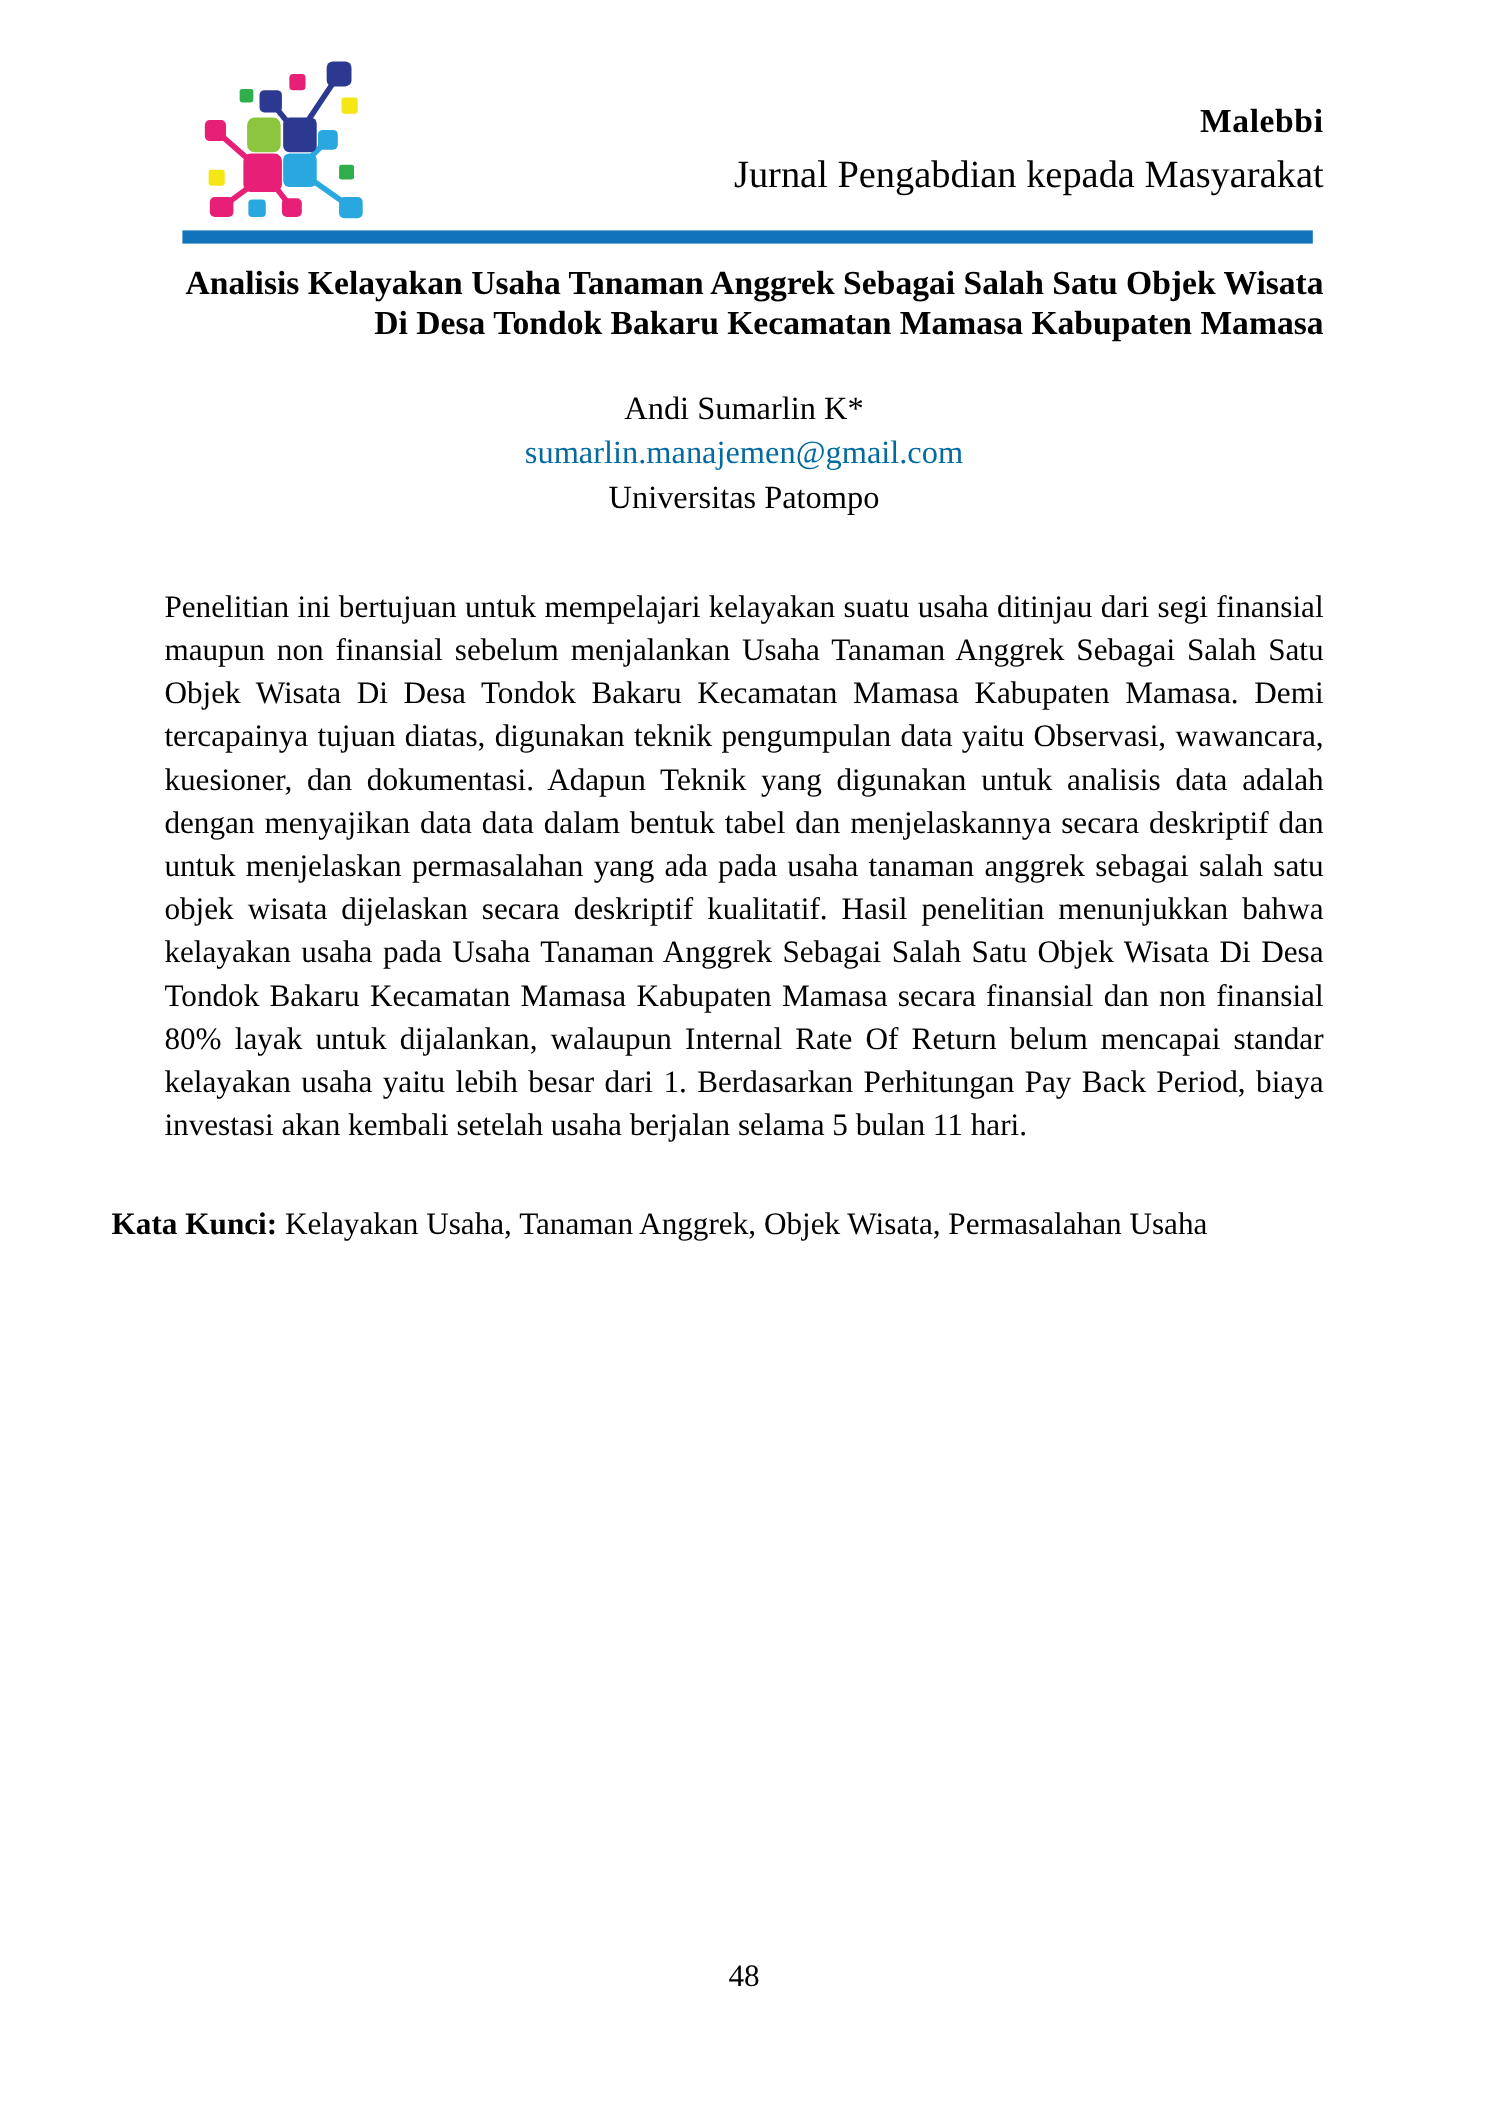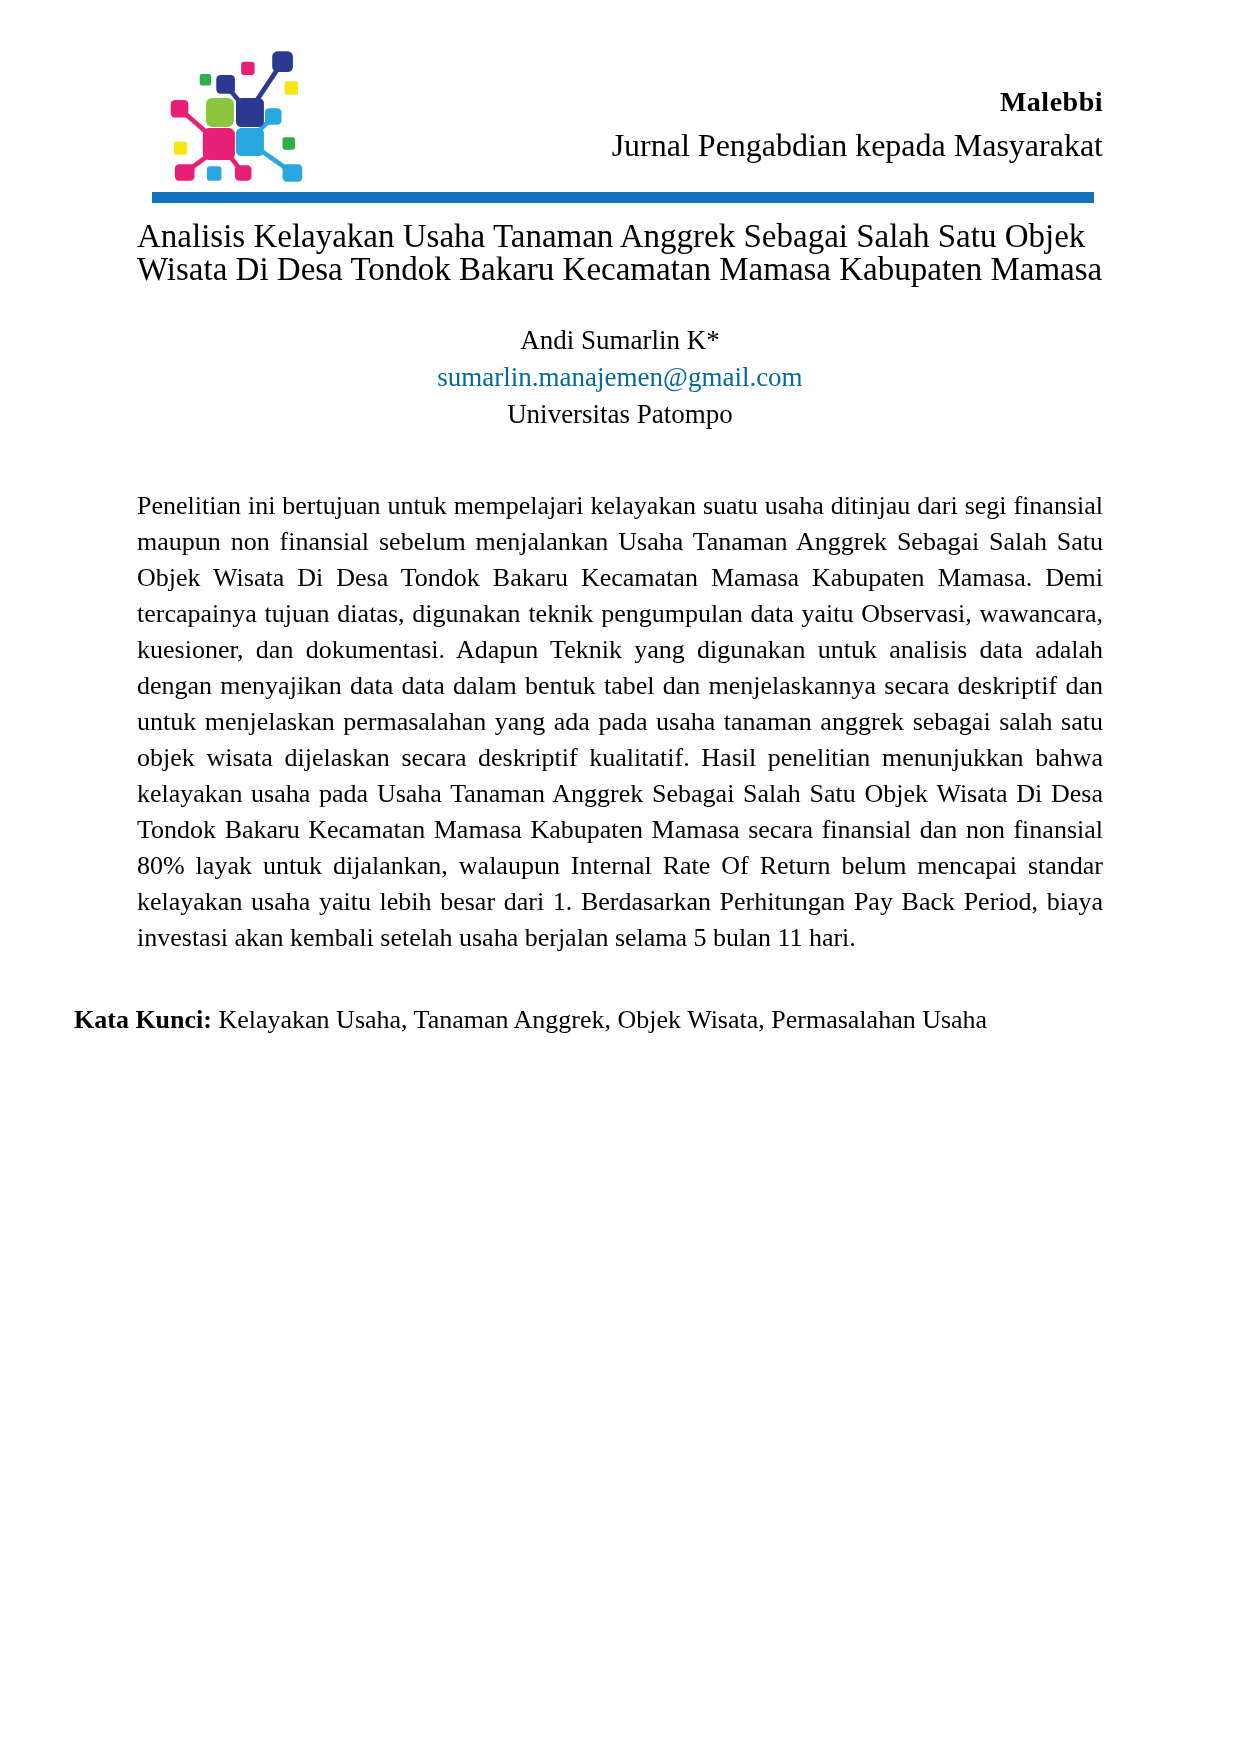--- a/index.html
+++ b/index.html
@@ -42,23 +42,23 @@
     font-weight: normal;
   }
   .divider {
     height: 11px;
     margin: 0 146px 0 152px;
     background: #1173BC;
   }
   
   .title-block {
     margin: 17px 137px 0 137px;
-    text-align: left;
-    font-size: 33px;
-    font-weight: normal;
+    text-align: right;
+    font-size: 28px;
+    font-weight: bold;
     line-height: 33px;
   }
   .author-block {
     margin-top: 36px;
     text-align: center;
     font-size: 27px;
     line-height: 37px;
   }
   .email-link {
     color: #0369a1;
@@ -74,21 +74,21 @@
   }
   .abstract-body {
     margin: 55px 137px 0 137px;
     font-size: 26px;
     line-height: 36px;
     text-align: justify;
     text-justify: inter-word;
   }
   
   .keywords {
-    margin: 46px 137px 0 74px;
+    margin: 46px 137px 0 93px;
     font-size: 26px;
     line-height: 36px;
     text-align: justify;
     padding-left: 132px;
     text-indent: -132px;
   }
   .keywords b { font-weight: bold; }
   
   .page-number {
     position: absolute;
@@ -161,14 +161,15 @@
       <a class="email-link">sumarlin.manajemen@gmail.com</a>
     </div>
     <div>Universitas Patompo</div>
   </div>
 
 
   <p class="abstract-body">Penelitian ini bertujuan untuk mempelajari kelayakan suatu usaha ditinjau dari segi finansial maupun non finansial sebelum menjalankan Usaha Tanaman Anggrek Sebagai Salah Satu Objek Wisata Di Desa Tondok Bakaru Kecamatan Mamasa Kabupaten Mamasa. Demi tercapainya tujuan diatas, digunakan teknik pengumpulan data yaitu Observasi, wawancara, kuesioner, dan dokumentasi. Adapun Teknik yang digunakan untuk analisis data adalah dengan menyajikan data data dalam bentuk tabel dan menjelaskannya secara deskriptif dan untuk menjelaskan permasalahan yang ada pada usaha tanaman anggrek sebagai salah satu objek wisata dijelaskan secara deskriptif kualitatif. Hasil penelitian menunjukkan bahwa kelayakan usaha pada Usaha Tanaman Anggrek Sebagai Salah Satu Objek Wisata Di Desa Tondok Bakaru Kecamatan Mamasa Kabupaten Mamasa secara finansial dan non finansial 80% layak untuk dijalankan, walaupun Internal Rate Of Return belum mencapai standar kelayakan usaha yaitu lebih besar dari 1. Berdasarkan Perhitungan Pay Back Period, biaya investasi akan kembali setelah usaha berjalan selama 5 bulan 11 hari.</p>
 
   <p class="keywords"><b>Kata Kunci:</b> <span>Kelayakan Usaha, Tanaman Anggrek, Objek Wisata, Permasalahan Usaha</span></p>
 
+  <div class="page-number">48</div>
 
 </div>
 
 </body></html>

